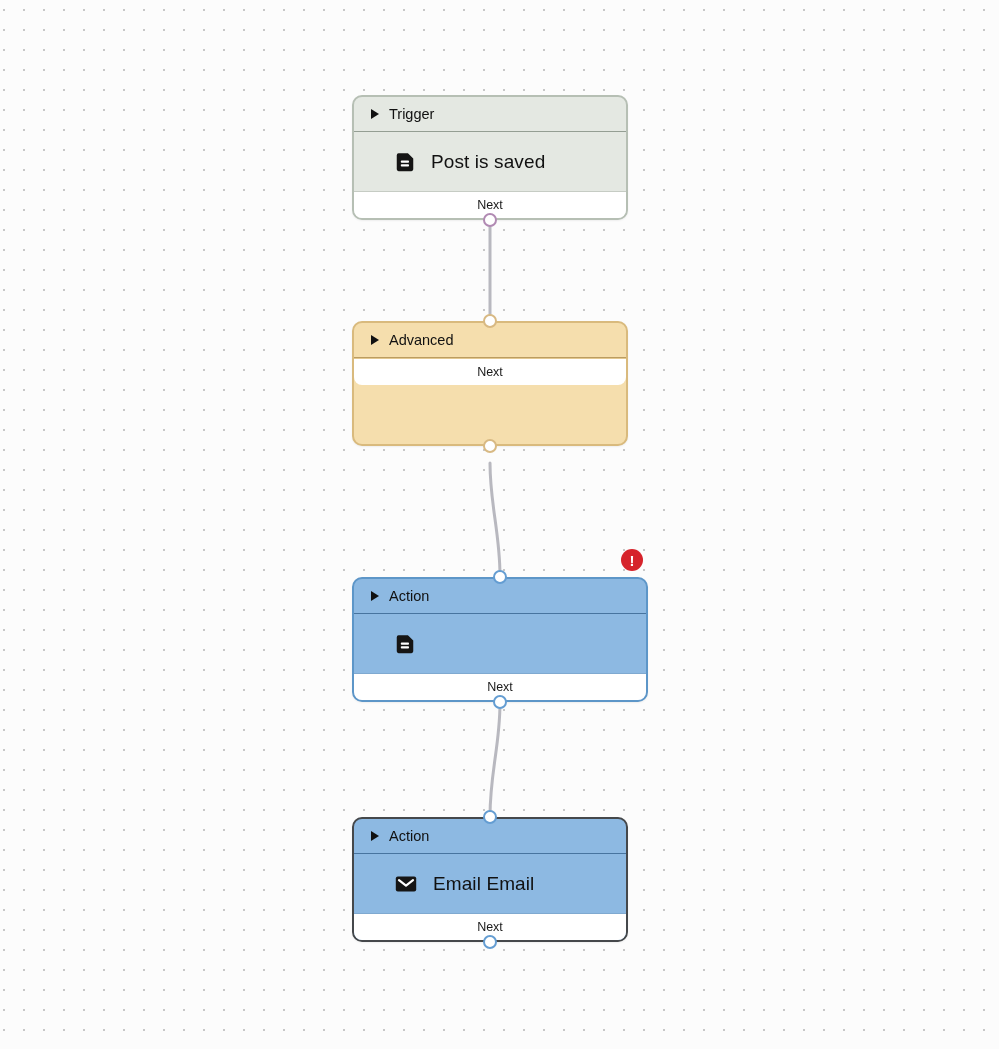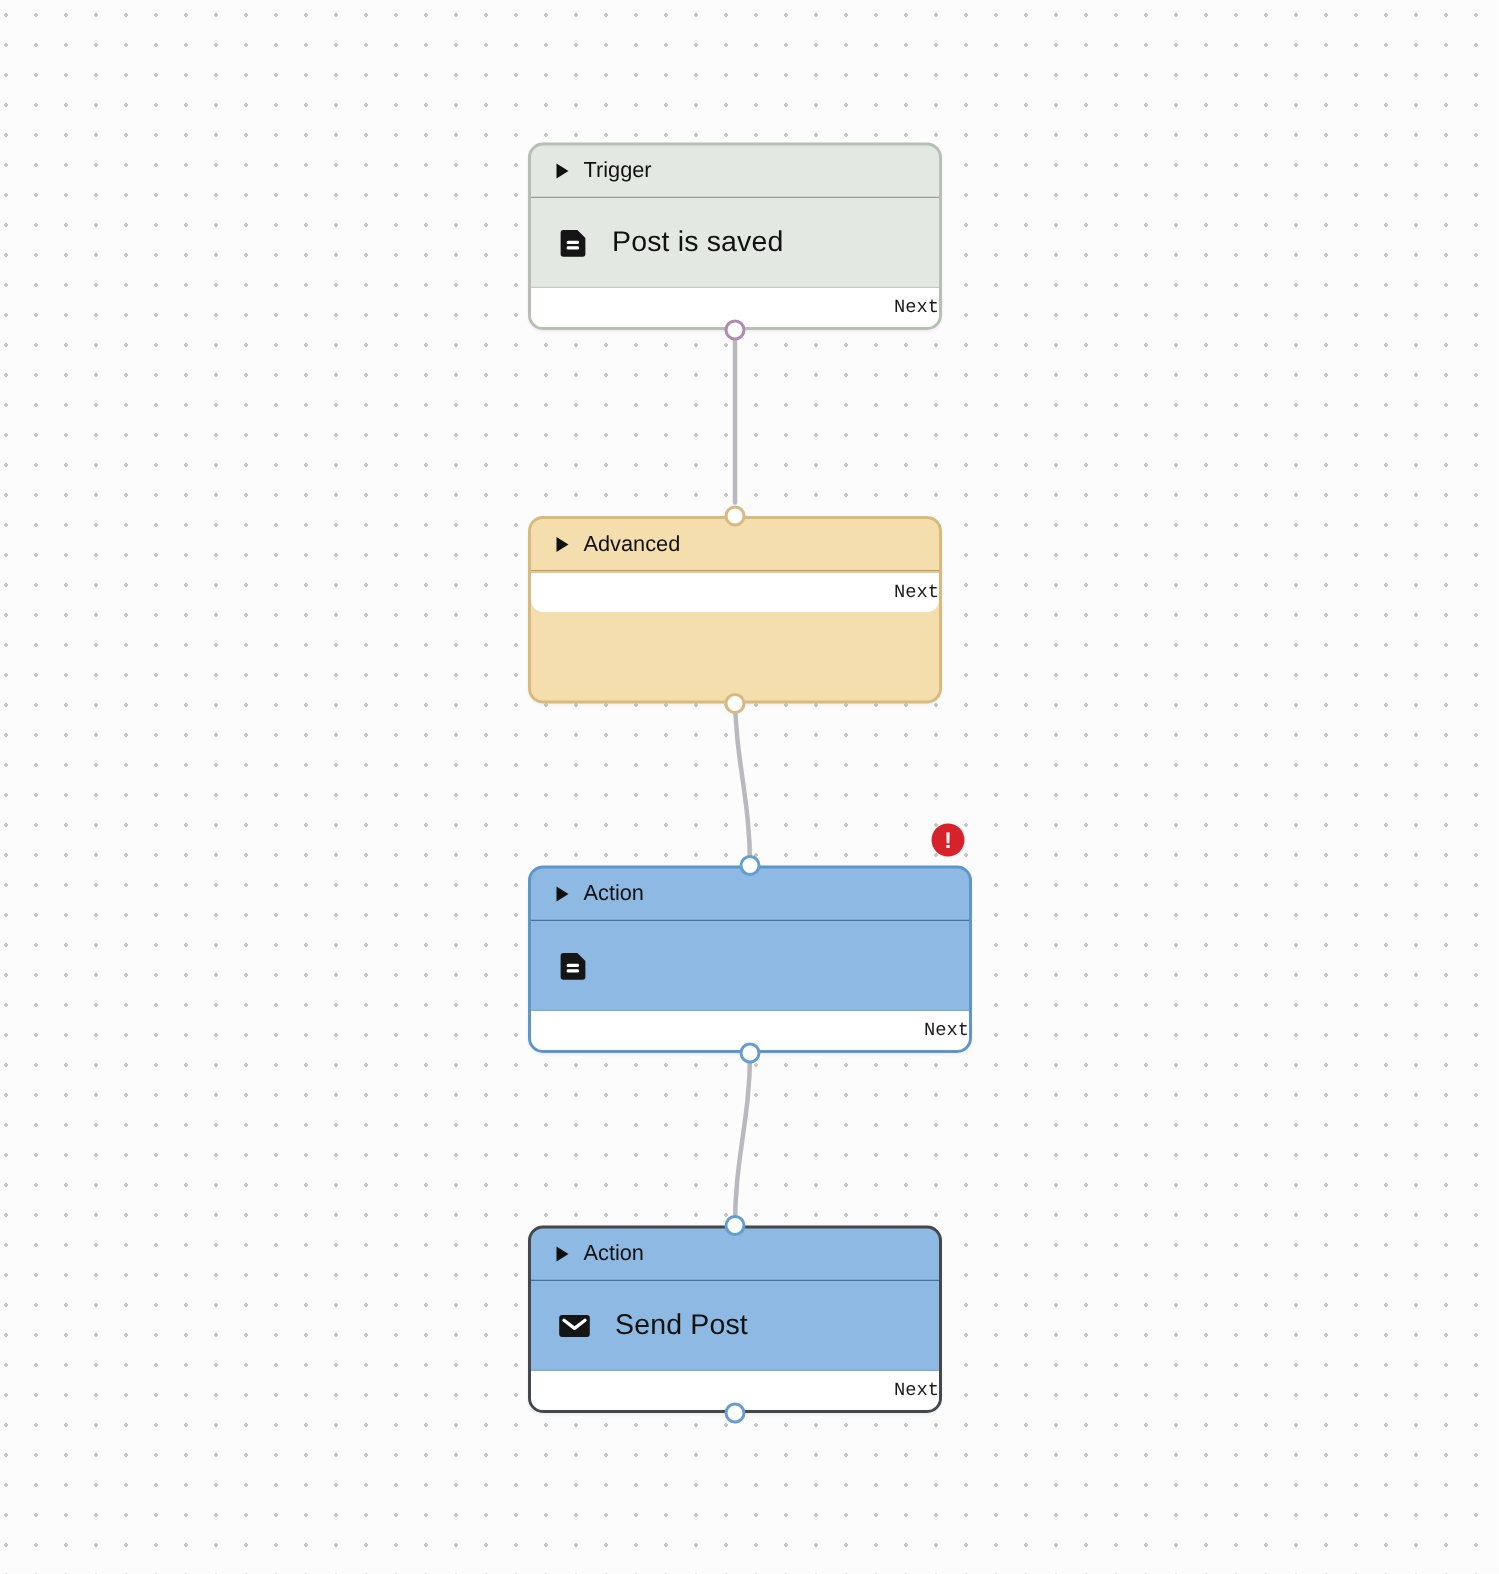--- a/index.html
+++ b/index.html
@@ -42,49 +42,50 @@
     border-left: 8px solid #111;
     border-top: 5px solid transparent;
     border-bottom: 5px solid transparent;
   }
   .node-body {
     box-sizing: border-box; height: 59px;
     display: flex; align-items: center; gap: 15px;
     padding: 0 17px;
     font-size: 19px;
     letter-spacing: 0.1px;
+    margin-left: 23px;
   }
   .node-body .icon { flex: 0 0 auto; display: flex; }
   .node-footer {
     box-sizing: border-box; height: 27px;
     background: #ffffff;
     border-top: 1px solid;
     border-radius: 0 0 8px 8px;
-    display: flex; align-items: center; justify-content: flex-end;
-    font-size: 12.5px; color: #1a1a1a; font-family: Liberation Mono, monospace;
+    display: flex; align-items: center; justify-content: center;
+    font-size: 12.5px; color: #1a1a1a;
   }
   .port {
     position: absolute; z-index: 3;
     width: 10px; height: 10px;
     background: #fff;
     border: 2.5px solid;
     border-radius: 50%;
     left: 50%; margin-left: -7.5px;
   }
   .port-in  { top: -9px; }
   .port-out { bottom: -9px; }
 
   
   .n1 { left: 352px; top: 95px; width: 276px; background: #e4e8e2; border-color: #b6bfb4; }
   .n1 .node-header { border-bottom-color: #949e93; }
   .n1 .node-footer { border-top-color: #c6ccc4; }
   .n1 .port { border-color: #b18ab3; }
 
   
-  .n2 { left: 352px; top: 344px; width: 276px; background: #f5dead; border-color: #d9ba7d; }
+  .n2 { left: 352px; top: 321px; width: 276px; background: #f5dead; border-color: #d9ba7d; }
   .n2 .node-header { border-bottom-color: #bb9c60; }
   .n2 .node-footer { border-top-color: #e2c78f; }
   .n2 .port { border-color: #d8b983; }
 
   
   .n3 { left: 352px; top: 577px; width: 296px; background: #8db9e2; border-color: #5d96c8; }
   .n3 .node-header { border-bottom-color: #47749f; }
   .n3 .node-footer { border-top-color: #7fa9d0; }
   .n3 .port { border-color: #649dd2; }
 
@@ -179,21 +180,21 @@
       <span class="tri"></span>
       <span>Action</span>
     </div>
     <div class="node-body">
       <span class="icon">
         <svg width="24" height="24" viewBox="0 0 24 24">
           <rect x="1.8" y="4.6" width="20.4" height="14.8" rx="2" fill="#151515"></rect>
           <path d="M5 8.2 L12 13.6 L19 8.2" fill="none" stroke="#fff" stroke-width="2.2" stroke-linecap="round" stroke-linejoin="round"></path>
         </svg>
       </span>
-      <span>Send Post</span>
+      <span>Email Email</span>
     </div>
     <div class="node-footer">
       <span>Next</span>
     </div>
     <div class="port port-in"></div>
     <div class="port port-out"></div>
   </div>
 
 </div>
 

